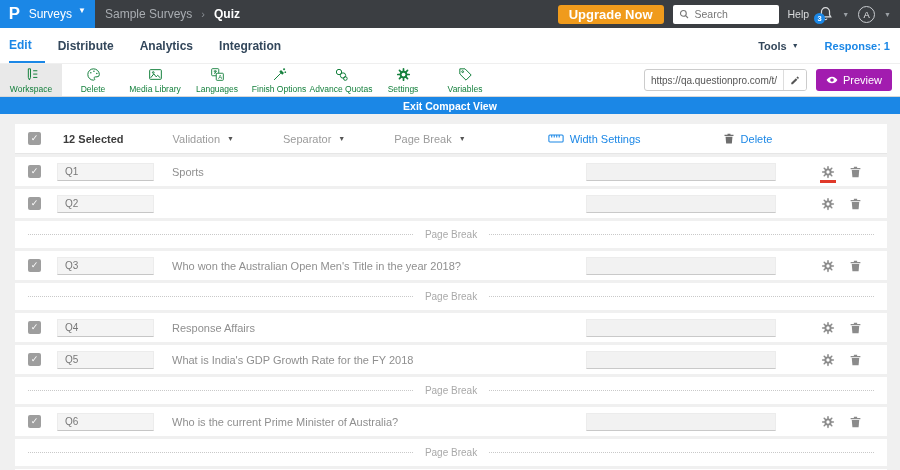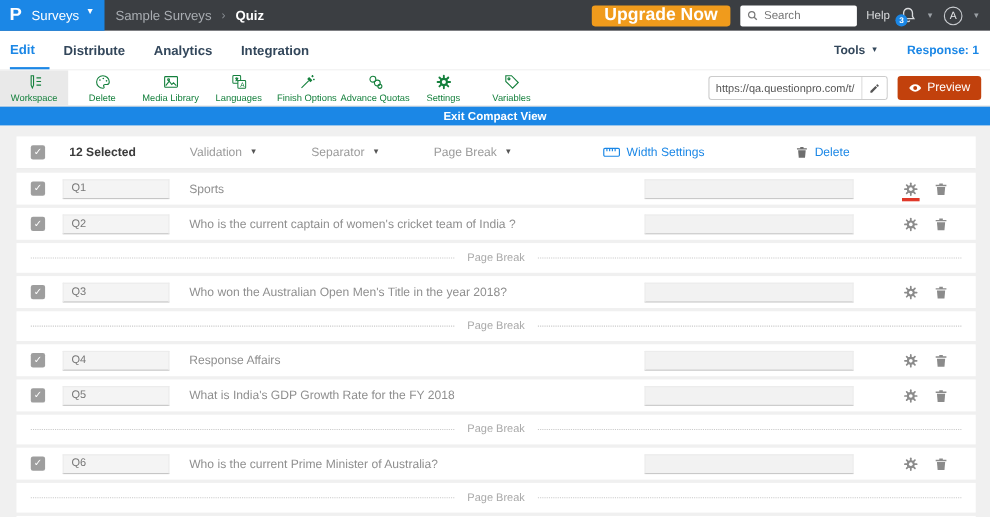--- a/index.html
+++ b/index.html
@@ -10,21 +10,21 @@
   .topbar { height:28px; background:#3b3e42; display:flex; align-items:center; color:#fff; }
   .brand { background:#1b87e6; height:28px; display:flex; align-items:center; gap:9px;
     padding:0 9px 0 9px; flex:0 0 auto; }
   .logo { font-weight:bold; font-size:16px; line-height:1; transform:scaleX(1.05); }
   .surveys-dd { display:flex; gap:6px; font-size:12px; cursor:pointer; }
   .caret-w { font-size:8px; line-height:1; }
   .breadcrumb { margin-left:10px; font-size:12px; color:#a9adb2; display:flex; align-items:center; gap:9px; }
   .breadcrumb .sep { color:#8a8f94; font-size:11px; }
   .breadcrumb .current { color:#fff; font-weight:bold; }
   .top-right { margin-left:auto; display:flex; align-items:center; gap:9px; padding-right:9px; }
-  .upgrade { background:#f09b1c; color:#fff; font-weight:bold; font-size:16px; border:none;
+  .upgrade { background:#f09b1c; color:#fff; font-weight:bold; font-size:13px; border:none;
     border-radius:3px; height:19px; padding:0 11px; font-family:inherit; cursor:pointer; }
   .searchbox { background:#fff; border-radius:2px; height:19px; width:106px; display:flex;
     align-items:center; gap:4px; padding:0 6px; color:#777; }
   .searchbox svg { width:10px; height:10px; flex:0 0 auto; }
   .searchbox input { border:none; outline:none; font-size:10.5px; width:100%; color:#333;
     font-family:inherit; background:transparent; }
   .help { font-size:10.5px; color:#d9dbdd; }
   .bellwrap { position:relative; width:15px; height:16px; color:#d9dbdd; }
   .bellwrap svg { width:15px; height:16px; }
   .badge { position:absolute; left:-4px; bottom:-2px; background:#1b87e6; color:#fff;
@@ -56,21 +56,21 @@
   .tool .ticon, .tool .ticon svg { width:15px; height:15px; display:block; }
   .tool .lbl { font-size:8.5px; white-space:nowrap; }
   .toolbar-right { margin-left:auto; display:flex; align-items:center; gap:9px; padding-right:8px; }
   .urlbox { display:flex; align-items:stretch; border:1px solid #ccc; border-radius:3px; height:22px;
     background:#fff; overflow:hidden; }
   .urlbox input { border:none; outline:none; font-size:10px; color:#555; width:138px; padding:0 6px;
     font-family:inherit; background:transparent; }
   .url-edit { width:23px; border:none; border-left:1px solid #ddd; background:#fff; color:#555;
     display:flex; align-items:center; justify-content:center; cursor:pointer; }
   .url-edit svg { width:11px; height:11px; }
-  .preview { background:#c2410c; color:#fff; border:none; border-radius:3px; height:22px;
+  .preview { background:#a21caf; color:#fff; border:none; border-radius:3px; height:22px;
     font-size:11px; display:flex; align-items:center; gap:5px; padding:0 10px; font-family:inherit; cursor:pointer; }
   .preview svg { width:12px; height:12px; }
 
   
   .compact-bar { height:17px; background:#1b87e6; color:#fff; display:flex; align-items:center;
     justify-content:center; font-size:10.5px; font-weight:bold; cursor:pointer; }
 
   
   main { padding:10px 13px 0 15px; }
   .checkbox { width:13px; height:13px; background:#9e9e9e; border-radius:2px; color:#fff;
@@ -327,21 +327,20 @@
       <svg viewBox="0 0 16 16" fill="currentColor">
             <path d="M6 1.5h4V3h4v1.6H2V3h4z"></path>
             <path d="M3.4 5.6h9.2l-.8 9H4.2z"></path>
           </svg>
     </span>
   </div>
 
   <div class="qrow">
     <span class="checkbox">✓</span>
     <input class="qcode" value="Q2" style="">
-    <span class="qtext">Who is the current captain of women's cricket team of India ?</span>
     <span class="spacer"></span>
     <input class="answer-input" style="">
     <span class="row-gear">
       <svg viewBox="0 0 16 16" fill="currentColor">
             <rect x="7.1" y="1" width="1.8" height="14" rx="0.9"></rect>
             <rect x="7.1" y="1" width="1.8" height="14" rx="0.9" transform="rotate(45 8 8)"></rect>
             <rect x="7.1" y="1" width="1.8" height="14" rx="0.9" transform="rotate(90 8 8)"></rect>
             <rect x="7.1" y="1" width="1.8" height="14" rx="0.9" transform="rotate(135 8 8)"></rect>
             <circle cx="8" cy="8" r="4.1"></circle>
             <circle cx="8" cy="8" r="1.9" fill="#fff"></circle>

